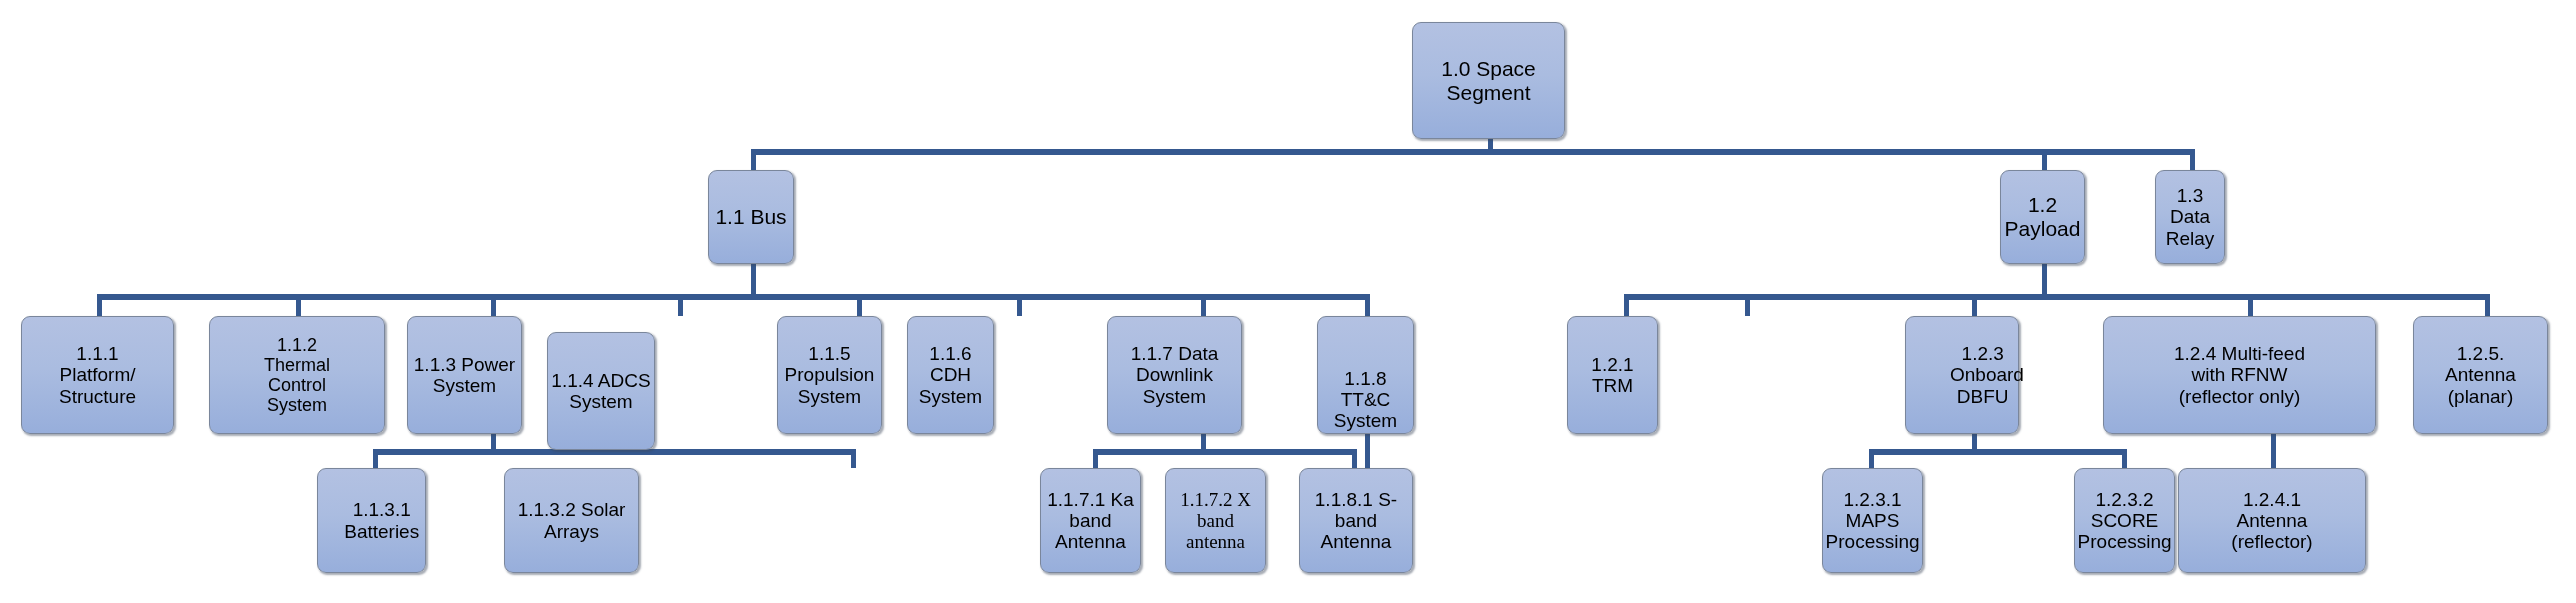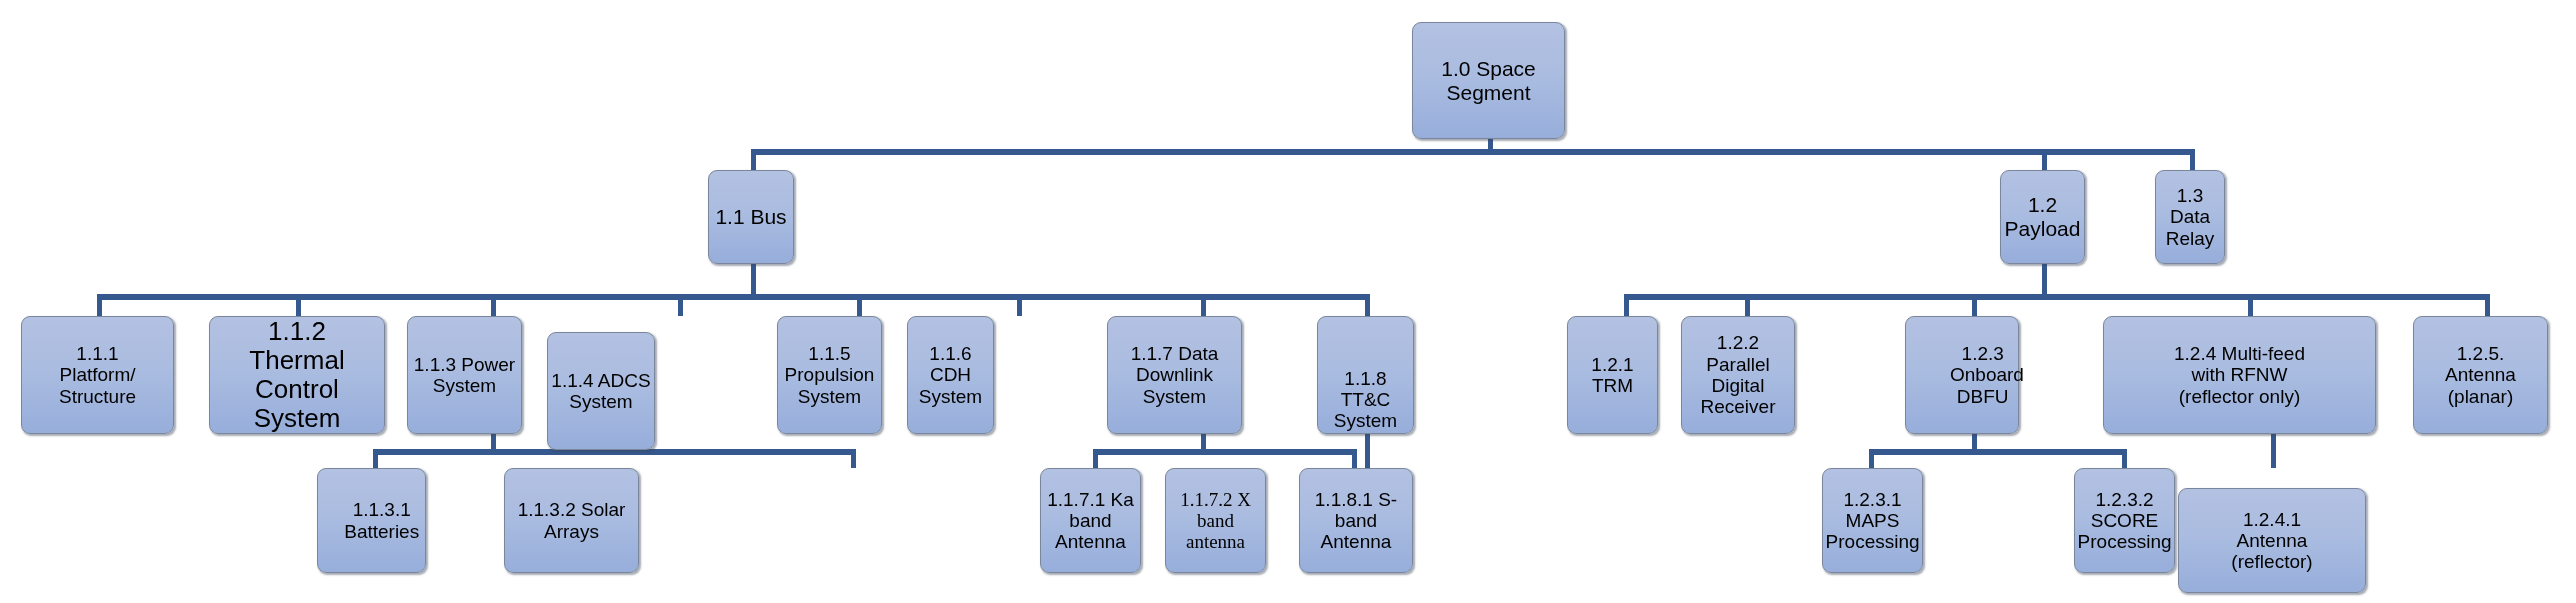--- a/index.html
+++ b/index.html
@@ -114,21 +114,21 @@
     <span class="label">1.3 Data
 Relay</span>
   </div>
 
   <div class="node" style="left:21px; top:316px; width:153px; height:118px; font-size:19px;">
     <span class="label">1.1.1
 Platform/
 Structure</span>
   </div>
 
-  <div class="node" style="left:209px; top:316px; width:176px; height:118px; font-size:26px;">
+  <div class="node" style="left:209px; top:316px; width:176px; height:118px; font-size:18px;">
     <span class="label">1.1.2
 Thermal
 Control
 System</span>
   </div>
 
   <div class="node" style="left:407px; top:316px; width:115px; height:118px; font-size:19px;">
     <span class="label">1.1.3 Power
 System</span>
   </div>
@@ -160,26 +160,20 @@
     <span class="label">1.1.8
 TT&amp;C
 System</span>
   </div>
 
   <div class="node" style="left:1567px; top:316px; width:91px; height:118px; font-size:19px;">
     <span class="label">1.2.1
 TRM</span>
   </div>
 
-  <div class="node" style="left:1681px; top:316px; width:114px; height:118px; font-size:19px;">
-    <span class="label">1.2.2
-Parallel
-Digital
-Receiver</span>
-  </div>
 
   <div class="node" style="left:1905px; top:316px; width:114px; height:118px; font-size:19px;padding-left:44px;">
     <span class="label">1.2.3
 Onboard
 DBFU</span>
   </div>
 
   <div class="node" style="left:2103px; top:316px; width:273px; height:118px; font-size:19px;">
     <span class="label">1.2.4 Multi-feed
 with RFNW
@@ -225,20 +219,20 @@
 MAPS
 Processing</span>
   </div>
 
   <div class="node" style="left:2074px; top:468px; width:101px; height:105px; font-size:19px;">
     <span class="label">1.2.3.2
 SCORE
 Processing</span>
   </div>
 
-  <div class="node" style="left:2178px; top:468px; width:188px; height:105px; font-size:19px;margin-top:20px;">
+  <div class="node" style="left:2178px; top:468px; width:188px; height:105px; font-size:19px;">
     <span class="label">1.2.4.1
 Antenna
 (reflector)</span>
   </div>
 
 </div>
 
 
 </body></html>

